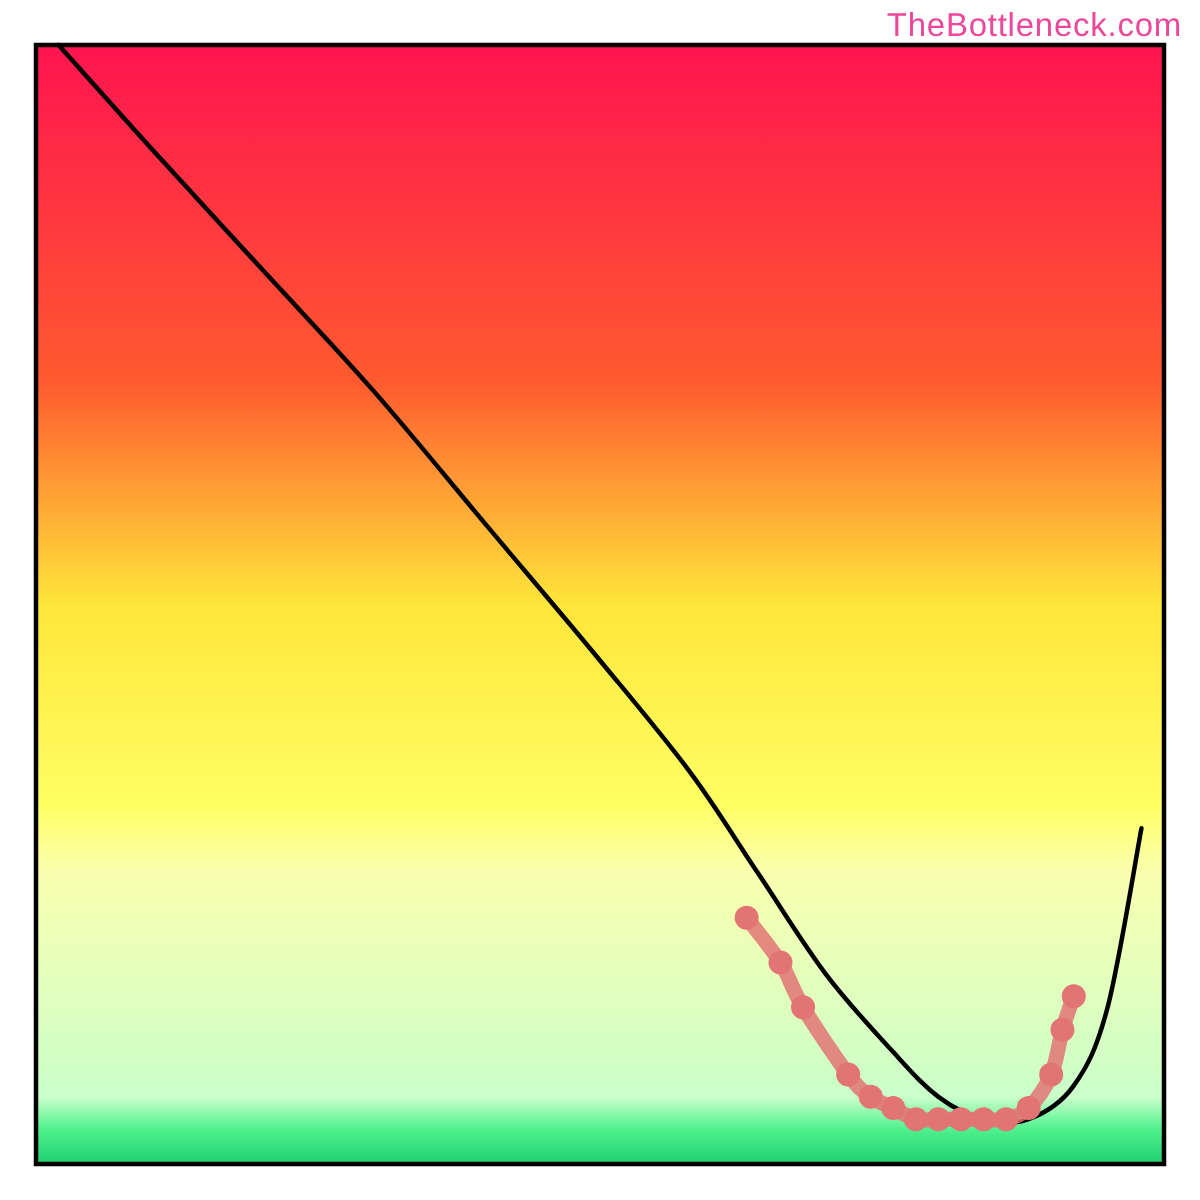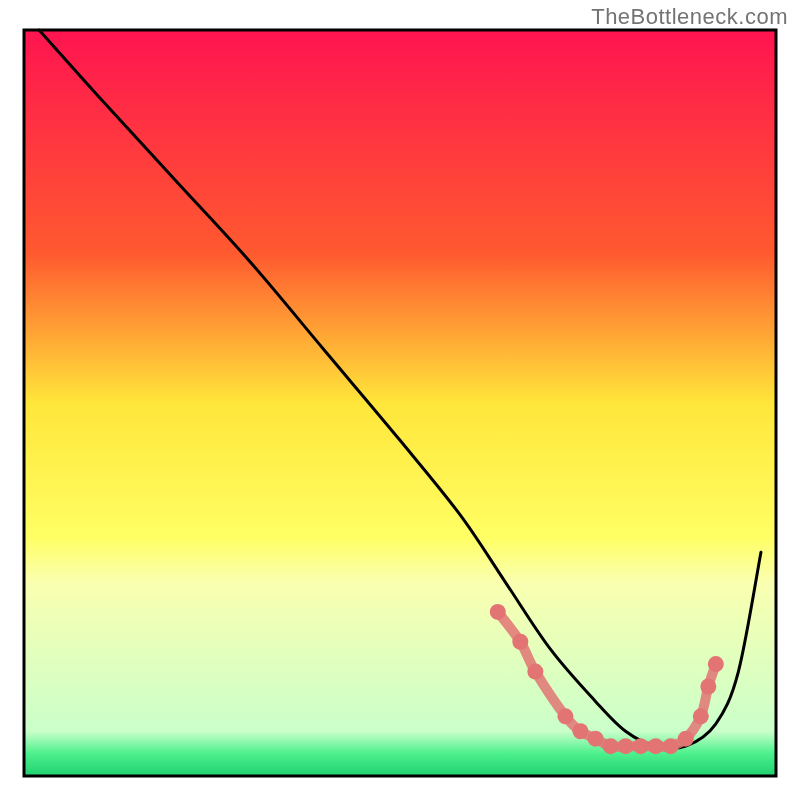--- a/index.html
+++ b/index.html
@@ -15,21 +15,21 @@
     position: relative;
     width: 800px;
     height: 800px;
   }
   .watermark {
     position: absolute;
     top: 4px;
     right: 12px;
     font-size: 22px;
     font-weight: 500;
-    color: #737373;
+    color: #ec4899;
     letter-spacing: 0.5px;
   }
   svg {
     position: absolute;
     top: 0;
     left: 0;
   }
 </style>
 </head>
 <body>

